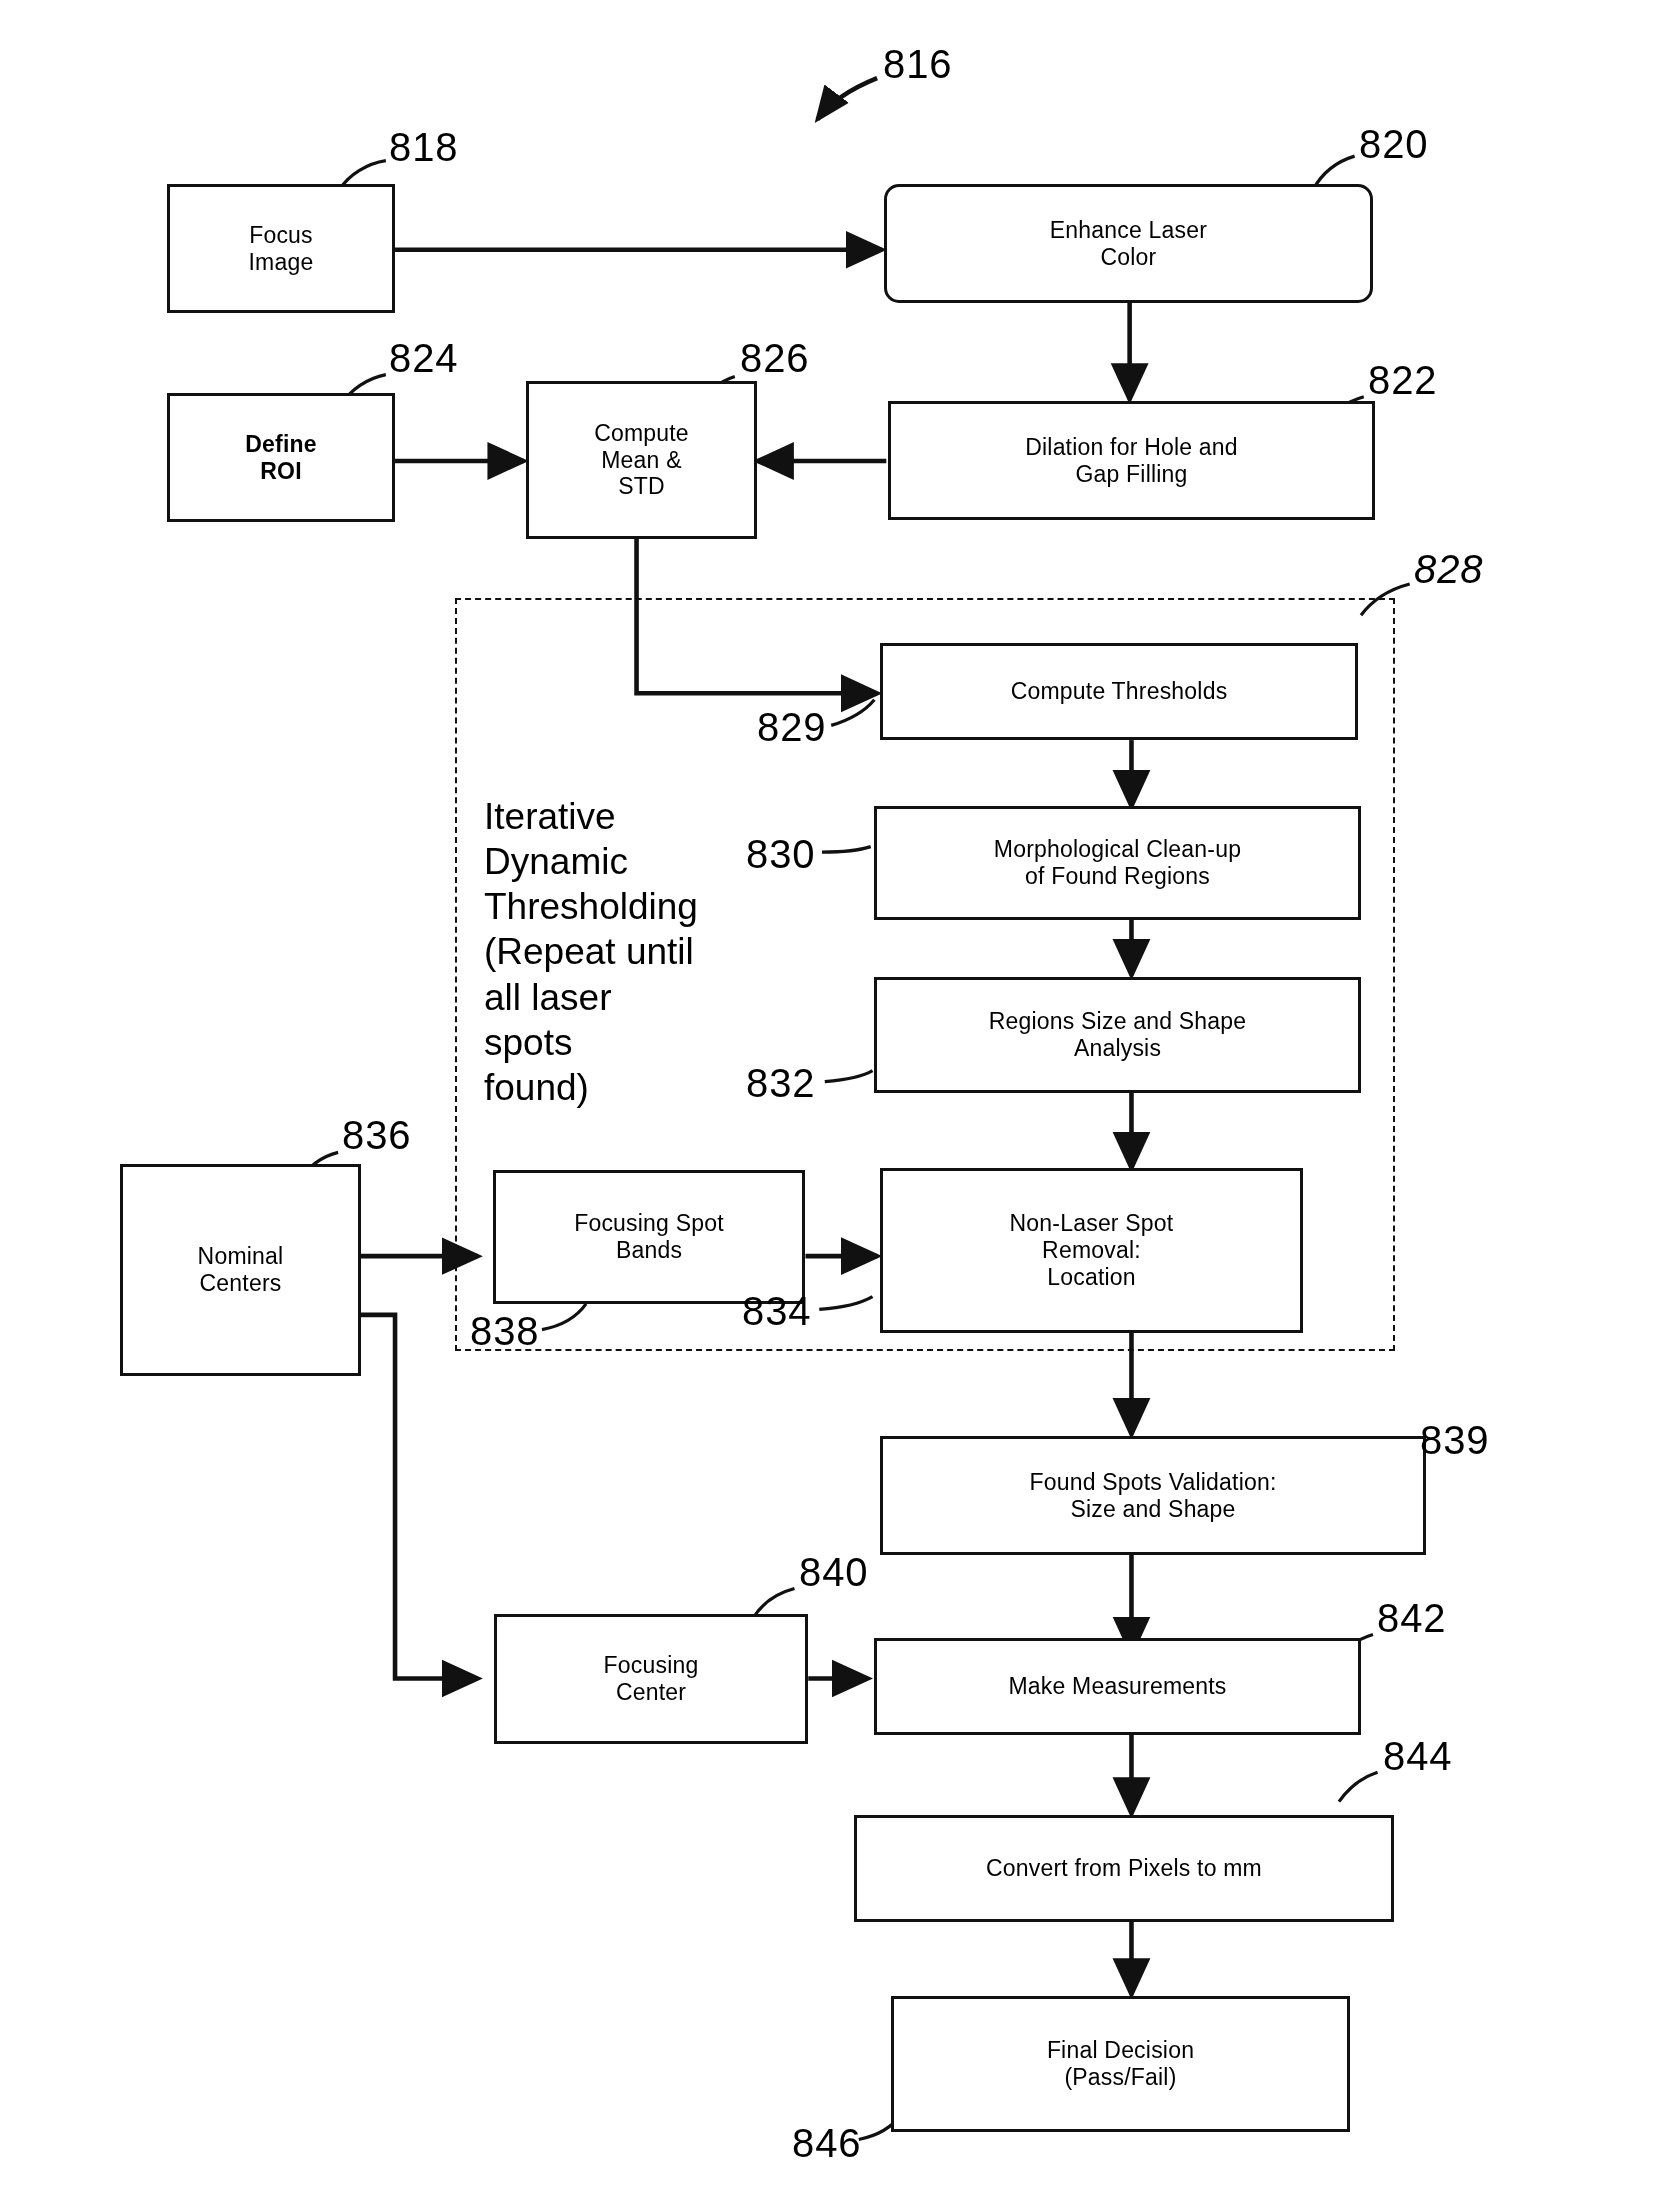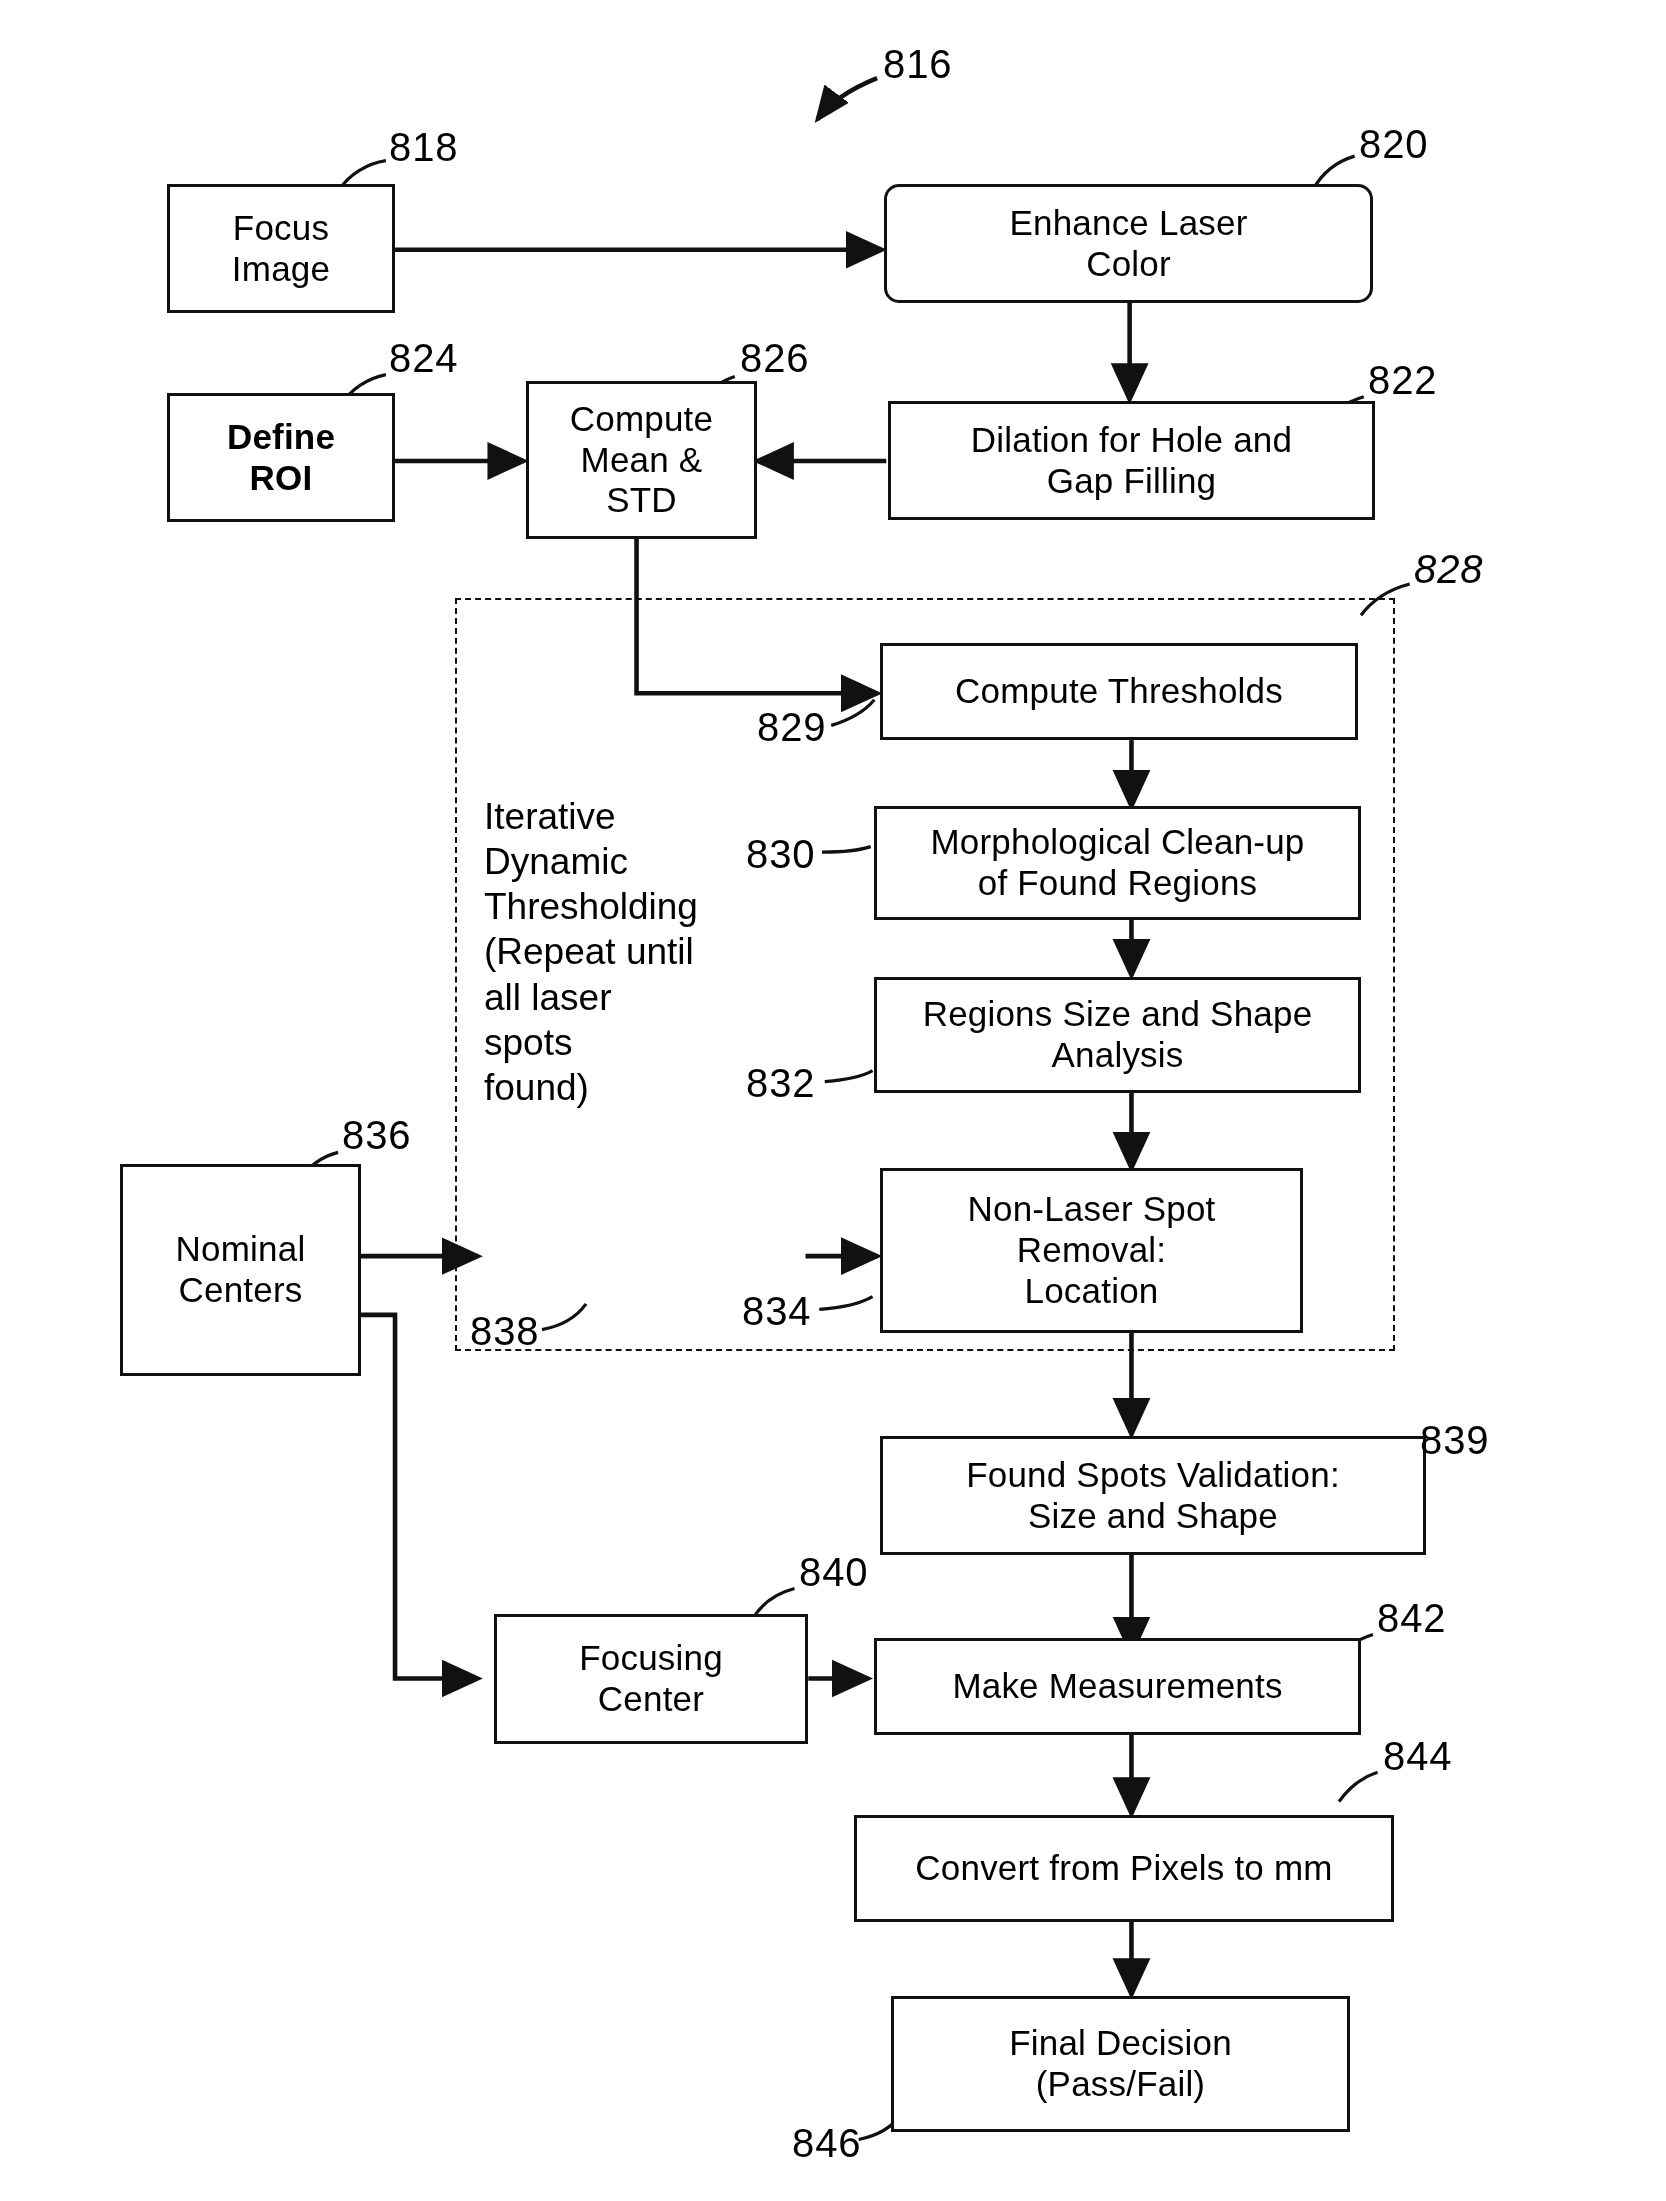--- a/index.html
+++ b/index.html
@@ -28,21 +28,21 @@
   .node {
     position: absolute;
     box-sizing: border-box;
     border: 3.7px solid #111111;
     background: #ffffff;
     display: flex;
     align-items: center;
     justify-content: center;
     text-align: center;
     line-height: 1.17;
-    font-size: 35px;
+    font-size: 23px;
     letter-spacing: 0.2px;
     padding: 3.7px 7.3px;
     z-index: 3;
   }
   .node .lbl {
     display: block;
     white-space: pre-line;
   }
   .ref {
     position: absolute;
@@ -183,20 +183,24 @@
   <div class="node" style="left:874px; top:977px; width:487px; height:116px;">
     <span class="lbl">Regions Size and Shape
 Analysis</span>
   </div>
 
   <div class="node" style="left:874px; top:806px; width:487px; height:114px;">
     <span class="lbl">Morphological Clean-up
 of Found Regions</span>
   </div>
 
+  <div class="node" style="left:493px; top:1170px; width:312px; height:134px;">
+    <span class="lbl">Focusing Spot
+Bands</span>
+  </div>
 
   <div class="node" style="left:880px; top:1168px; width:423px; height:165px;">
     <span class="lbl">Non-Laser Spot
 Removal:
 Location</span>
   </div>
 
   <div class="node" style="left:120px; top:1164px; width:241px; height:212px;">
     <span class="lbl">Nominal
 Centers</span>

